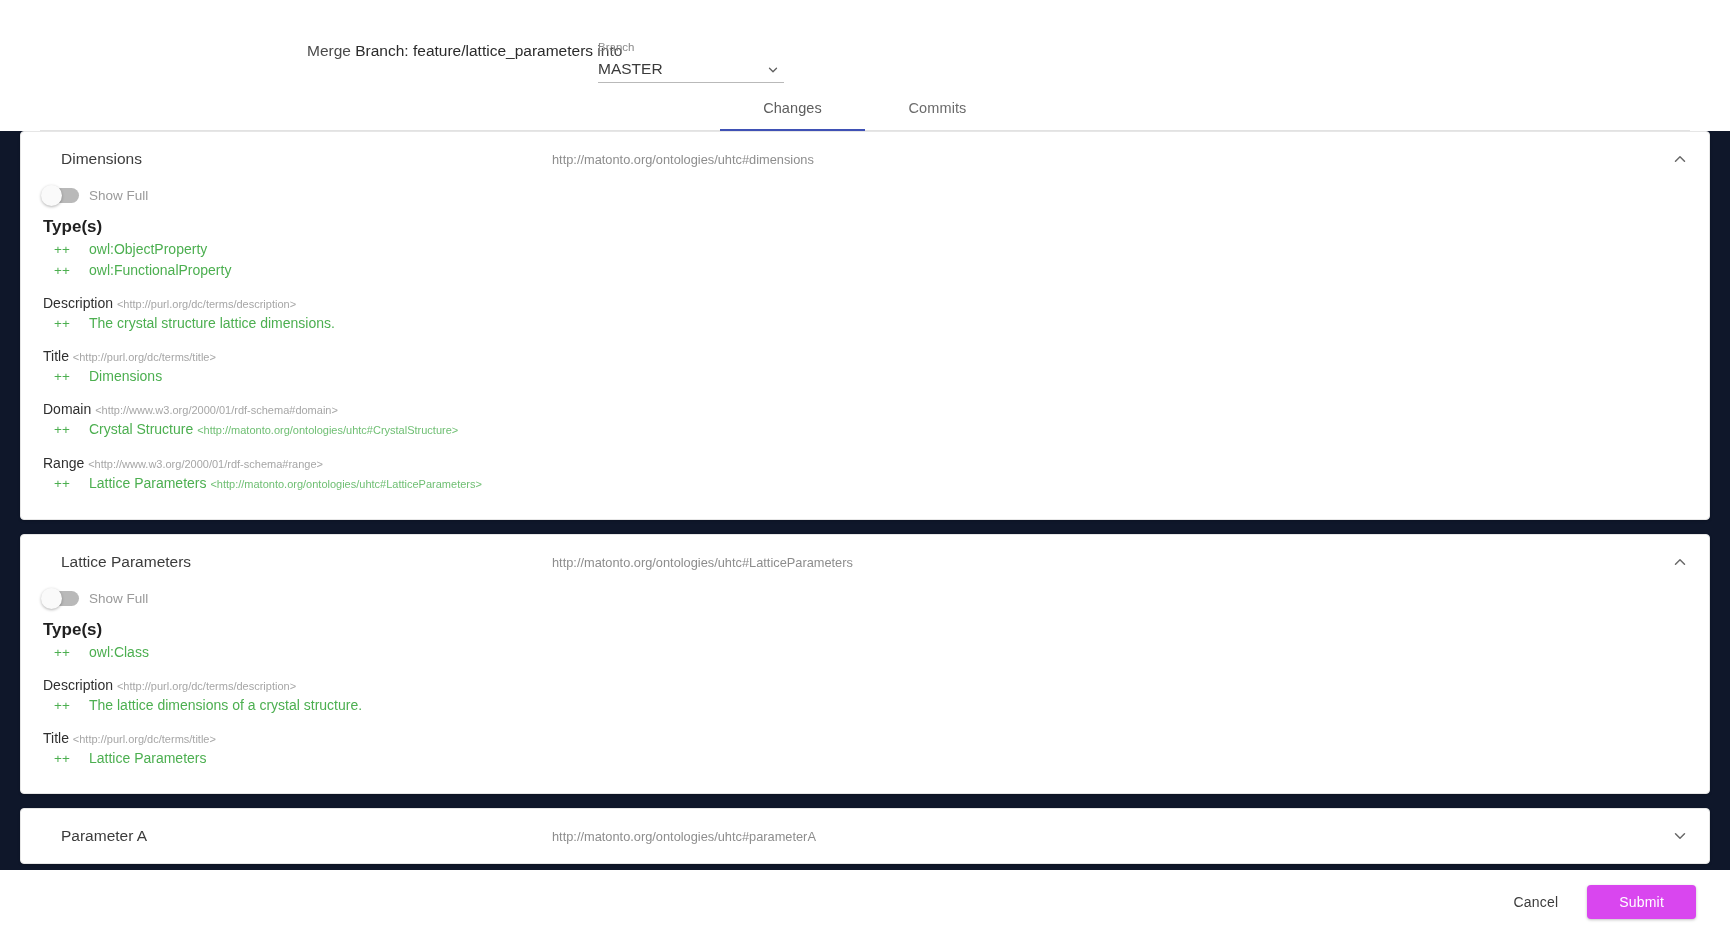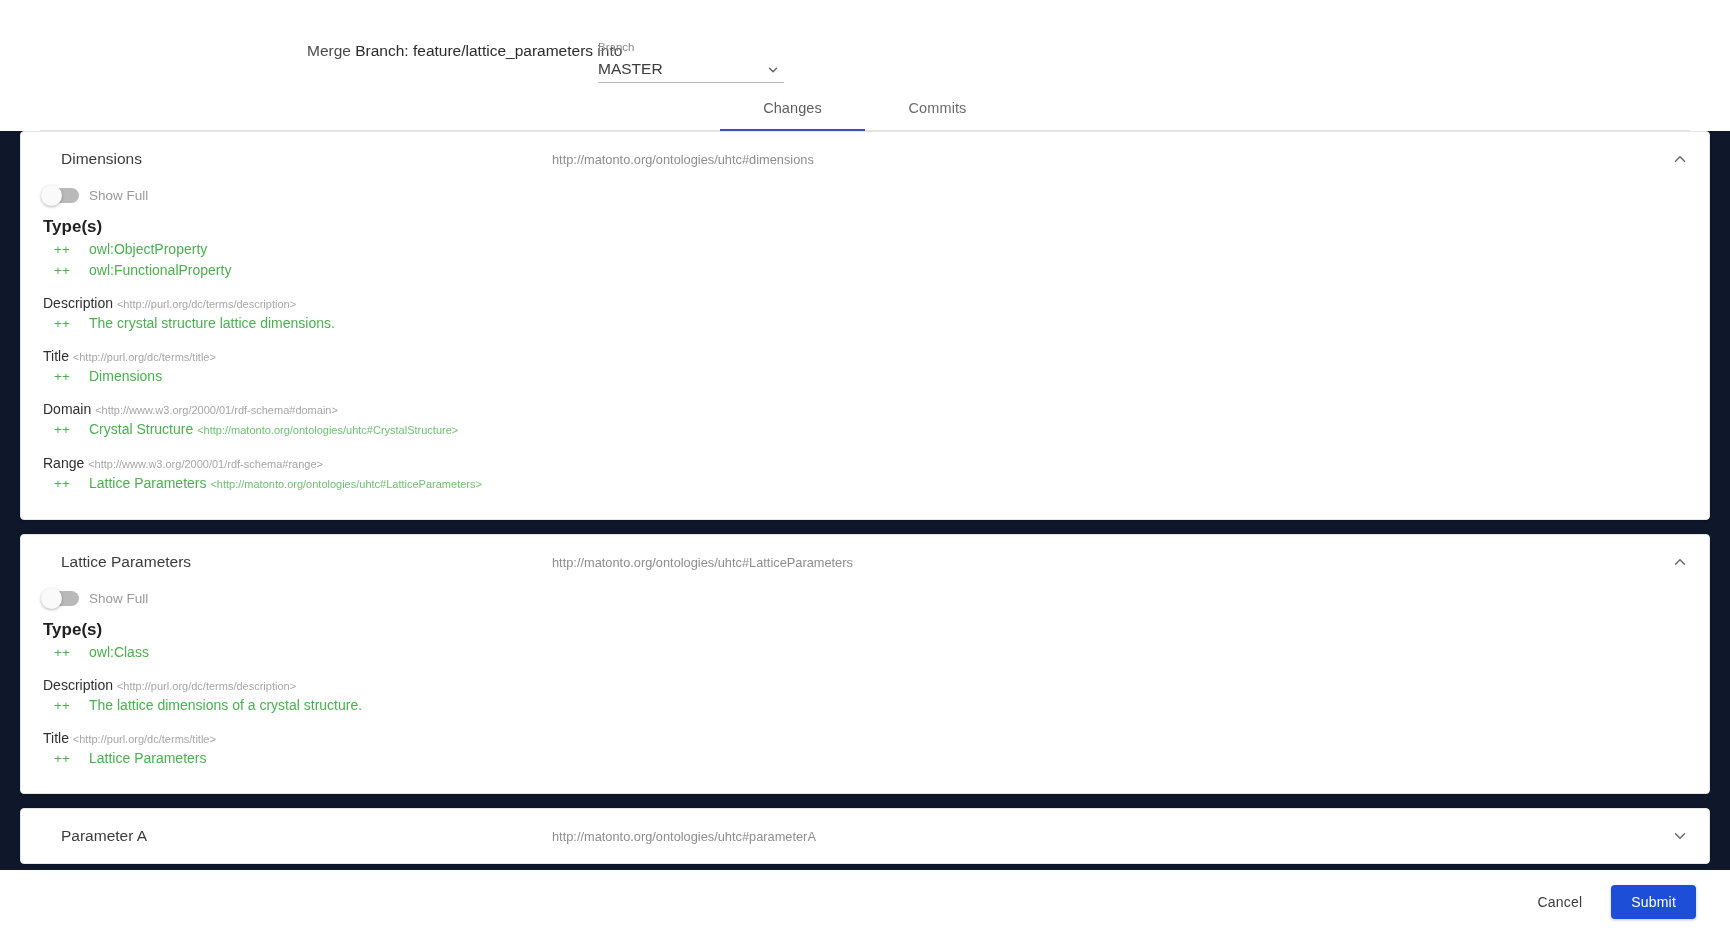--- a/index.html
+++ b/index.html
@@ -268,24 +268,24 @@
     cursor: pointer;
     height: 34px;
     padding: 0 17px;
     letter-spacing: .2px;
   }
   .btn-cancel {
     background: transparent;
     color: #3c3c3c;
   }
   .btn-submit {
-    background: #1d4ed8;
+    background: #d946ef;
     color: #ffffff;
     box-shadow: 0 1px 3px rgba(0,0,0,.25);
-    padding: 0 20px;
+    padding: 0 32px;
   }
 
   .partial-card {
     overflow: hidden;
   }
 </style>
 </head>
 <body>
 
 <div class="page">

